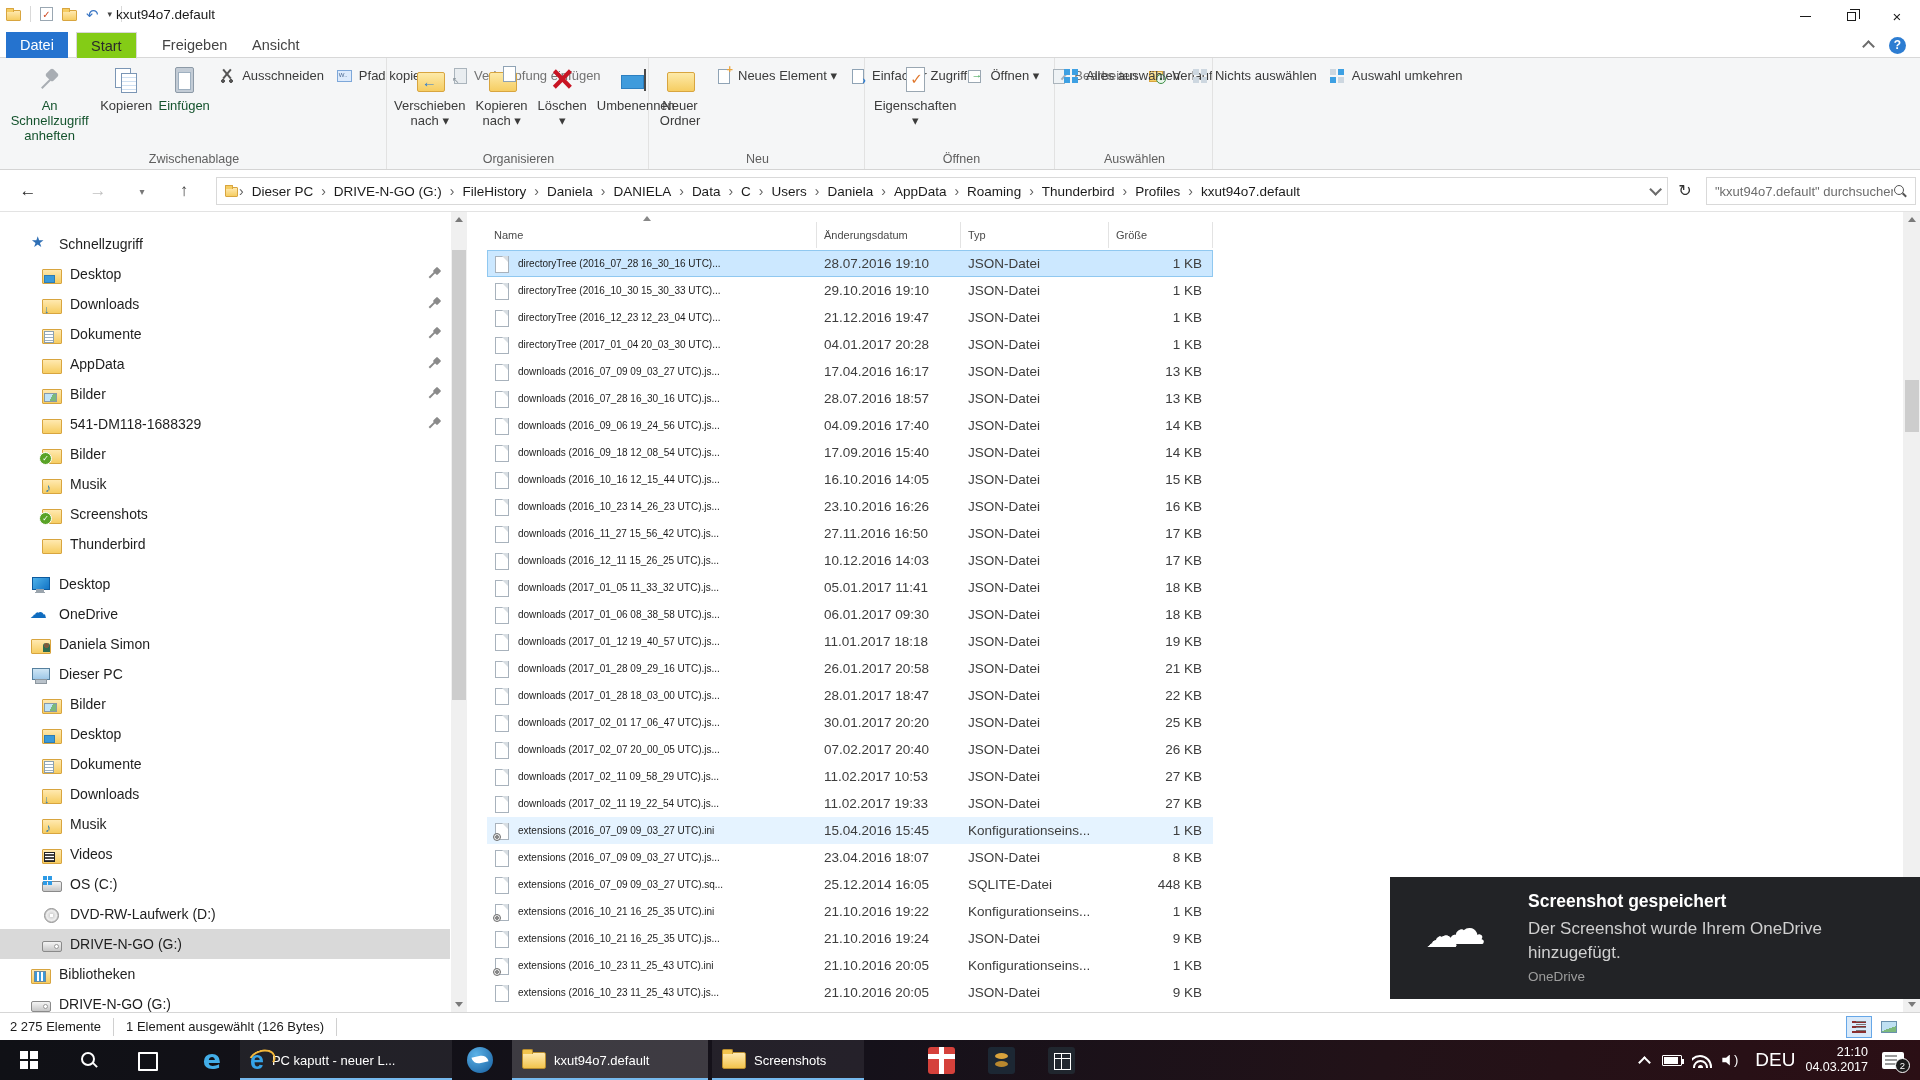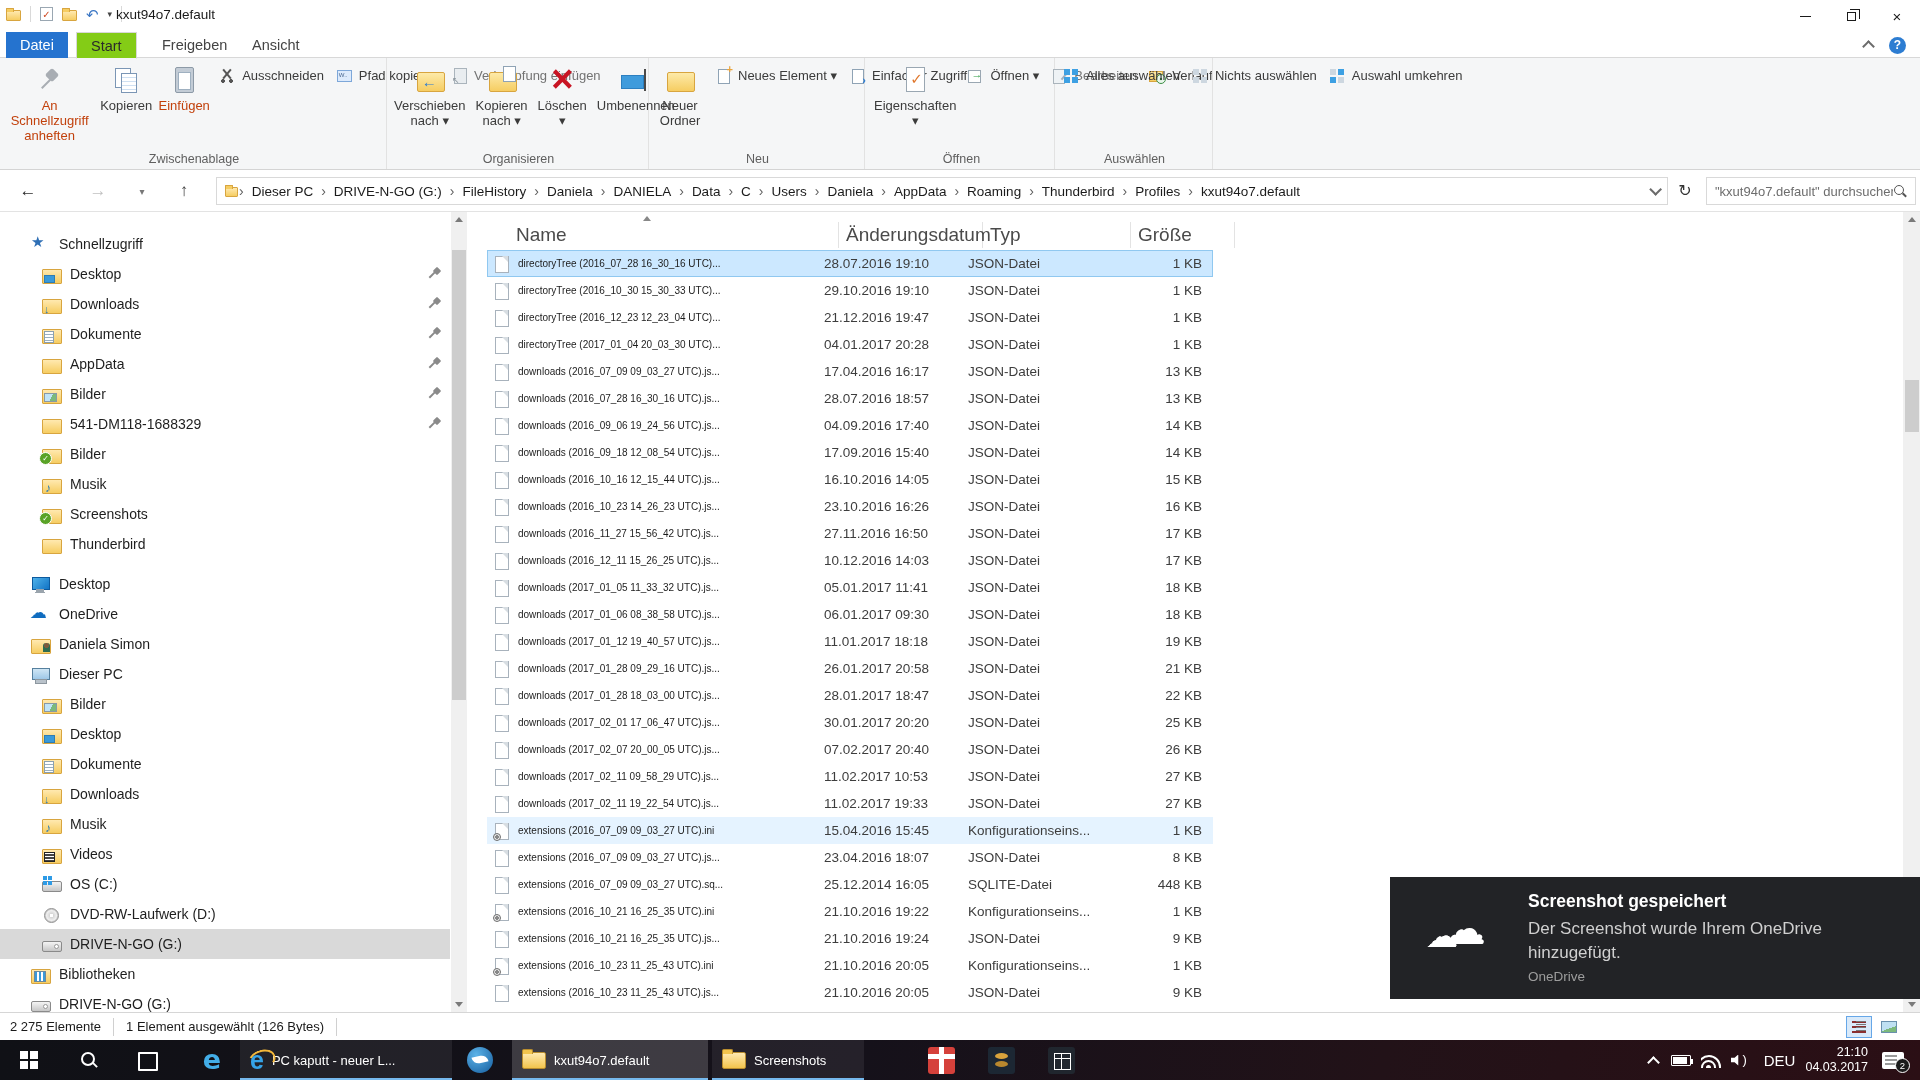--- a/index.html
+++ b/index.html
@@ -31,21 +31,21 @@
   #ribbon-collapse::before{content:"";position:absolute;left:2px;top:4px;width:7px;height:7px;border-left:2px solid #6b6b6b;border-top:2px solid #6b6b6b;transform:rotate(45deg);}
   #help-btn{position:absolute;right:14px;top:5px;width:17px;height:17px;border-radius:50%;background:#2d7dd2;color:#fff;font-size:12px;font-weight:bold;text-align:center;line-height:17px;}
 
   
   #ribbon{position:absolute;left:0;top:58px;width:1920px;height:112px;background:#f5f6f7;border-bottom:1px solid #d4d4d4;}
   .rgroup{position:absolute;top:0;height:111px;border-right:1px solid #e2e2e2;}
   .rlabel{position:absolute;bottom:3px;left:0;width:100%;text-align:center;font-size:12.5px;color:#5f5f5f;}
   .rbody{position:absolute;left:0;top:2px;display:flex;align-items:flex-start;}
   .rbig{display:flex;flex-direction:column;align-items:center;padding:4px 5px 0 5px;min-width:58px;}
   .rbig .lines{text-align:center;font-size:13px;line-height:15px;color:#3b3b3b;margin-top:2px;}
-  .rbig.disabled .lines{color:#c2410c;}
+  .rbig.disabled .lines{color:#14532d;}
   .rsmallcol{display:flex;flex-direction:row;padding-top:3px;}
   .rsmall{display:flex;align-items:center;height:25px;padding:0 6px;font-size:13px;color:#3b3b3b;white-space:nowrap;}
   .rsmall.disabled{color:#737373;}
   .rsmall .rs{margin-right:6px;}
 
   .ric{position:relative;width:34px;height:32px;}
   .rs{position:relative;width:17px;height:17px;display:inline-block;flex:none;}
   
   .ric-pin::before{content:"";position:absolute;left:14px;top:6px;width:10px;height:10px;background:#a8adb3;transform:rotate(45deg);border-radius:2px;}
   .ric-pin::after{content:"";position:absolute;left:7px;top:19px;width:12px;height:2px;background:#a8adb3;transform:rotate(-45deg);}
@@ -136,21 +136,21 @@
   .i-drive-os::after{content:"";position:absolute;left:1px;top:1px;width:4px;height:4px;background:#2e9be6;box-shadow:5px 0 #2e9be6,0 5px #2e9be6,5px 5px #2e9be6;}
   .i-drive-dvd::before{content:"";position:absolute;left:2px;top:3px;width:13px;height:13px;border:1px solid #909090;border-radius:50%;background:radial-gradient(circle,#fff 1.6px,#d7d7d7 2px,#efefef 5px,#cfcfcf 6px);}
 
   
   .sbar{position:absolute;background:#f0f0f0;}
   .sbar .thumb{position:absolute;left:1px;width:14px;background:#cdcdcd;}
   .tri-up{position:absolute;left:4px;width:0;height:0;border-left:4px solid transparent;border-right:4px solid transparent;border-bottom:5px solid #7a7a7a;}
   .tri-down{position:absolute;left:4px;width:0;height:0;border-left:4px solid transparent;border-right:4px solid transparent;border-top:5px solid #7a7a7a;}
 
   
-  #headers{position:absolute;left:487px;top:222px;width:726px;height:26px;display:flex;font-size:19px;color:#4a4a4a;margin-left:22px;}
+  #headers{position:absolute;left:487px;top:222px;width:726px;height:26px;display:flex;font-size:11px;color:#4a4a4a;}
   .hcell{padding-left:7px;line-height:26px;border-right:1px solid #e3e3e3;white-space:nowrap;}
   #sort-caret{position:absolute;left:643px;top:216px;width:0;height:0;border-left:4px solid transparent;border-right:4px solid transparent;border-bottom:5px solid #888;}
   #file-rows{position:absolute;left:487px;top:250px;width:726px;}
   .frow{height:27px;display:flex;align-items:center;padding-left:6px;border:1px solid transparent;}
   .frow.sel{background:#cce8ff;border-color:#90c8f0;}
   .frow.hov{background:#e5f3ff;}
   .fic{position:relative;width:15px;height:18px;flex:none;margin-right:9px;}
   .fic::before{content:"";position:absolute;left:1px;top:1px;width:12px;height:15px;background:#fff;border:1px solid #a8b2bc;}
   .fic::after{content:"";position:absolute;right:1px;top:1px;border:3px solid #d7dde2;border-left-color:transparent;border-bottom-color:transparent;}
   .fic.ini i{position:absolute;left:-1px;bottom:-1px;width:8px;height:8px;border:1.4px solid #6d6d6d;border-radius:50%;background:radial-gradient(#888 1.6px,#e8e8e8 2px);}
@@ -216,21 +216,21 @@
   .tr-batt::before{content:"";position:absolute;left:1px;top:1px;right:3px;bottom:1px;background:#fff;}
   .tr-batt::after{content:"";position:absolute;right:-3px;top:3px;width:2px;height:5px;background:#fff;}
   .tr-wifi{position:relative;width:20px;height:15px;overflow:hidden;}
   .tr-wifi i{position:absolute;border:2px solid #fff;border-radius:50%;}
   .tr-wifi i:nth-child(1){width:24px;height:24px;left:-4px;top:2px;}
   .tr-wifi i:nth-child(2){width:15px;height:15px;left:0.5px;top:7px;}
   .tr-wifi i:nth-child(3){width:5px;height:5px;left:5.5px;top:12px;background:#fff;}
   .tr-spk{position:relative;width:18px;height:15px;}
   .tr-spk::before{content:"";position:absolute;left:0;top:2px;width:10px;height:11px;background:#fff;clip-path:polygon(0 30%,38% 30%,75% 0,75% 100%,38% 70%,0 70%);}
   .tr-spk::after{content:")";position:absolute;right:2px;top:-1px;font-size:13px;color:#fff;}
-  .tr-lang{font-size:15px;margin:0 10px;}
+  .tr-lang{font-size:19px;margin:0 10px;}
   .tr-clock{text-align:right;font-size:12.5px;line-height:15px;margin-right:14px;}
   .tr-notif{position:relative;width:22px;height:17px;background:#fff;border-radius:2px;margin-right:16px;}
   .tr-notif::before{content:"";position:absolute;left:3px;top:3px;width:12px;height:10px;background:repeating-linear-gradient(#9a9a9a 0 1.6px,transparent 1.6px 4px);}
   .tr-notif .badge{position:absolute;right:-6px;bottom:-4px;width:15px;height:15px;border-radius:50%;background:#1b1b1b;border:1px solid #fff;color:#fff;font-size:9.5px;text-align:center;line-height:13px;}
   .trsp{margin:0 5px;}
 </style>
 </head>
 <body>
 
 <div id="titlebar">

